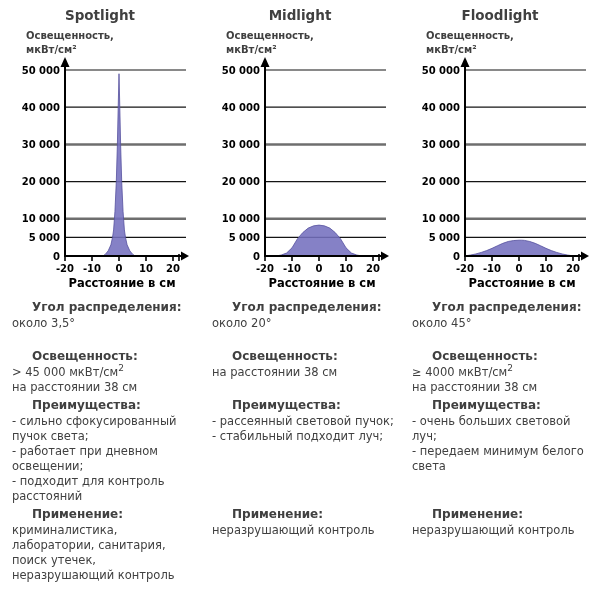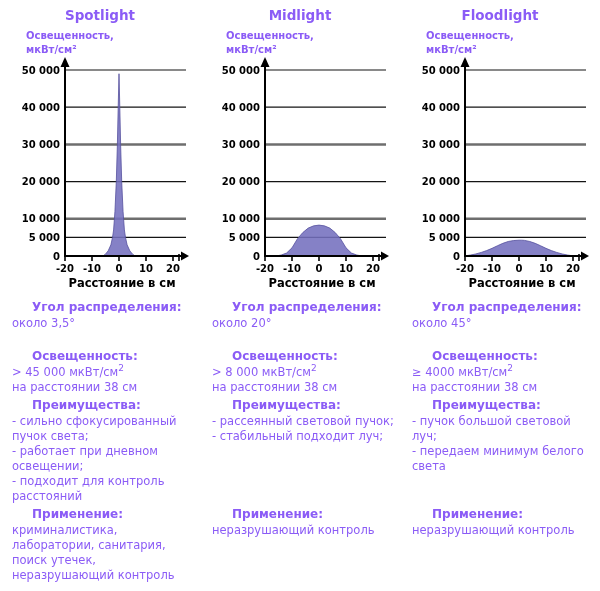--- a/index.html
+++ b/index.html
@@ -1,17 +1,17 @@
 <!DOCTYPE html>
 <html><head>
 <meta charset="utf-8">
 <style>
   html,body{margin:0;padding:0;background:#fff;}
   .page{position:relative;width:600px;height:591px;background:#ffffff;
-        font-family:"DejaVu Sans",sans-serif;color:#8b5cf6;display:flex;overflow:hidden;}
+        font-family:"DejaVu Sans",sans-serif;color:#404040;display:flex;overflow:hidden;}
   .col{position:relative;width:200px;height:591px;flex:0 0 200px;}
   .chart-title{position:absolute;top:7px;left:0;width:200px;text-align:center;
                font-weight:bold;font-size:13.5px;}
   .y-label{position:absolute;top:29px;left:26px;font-weight:bold;font-size:10px;line-height:14px;}
   svg.chart{position:absolute;top:54px;left:0;}
   svg text{font-family:"DejaVu Sans",sans-serif;font-weight:bold;fill:#000;}
   .blk{position:absolute;left:12px;right:3px;font-size:11.5px;line-height:15px;}
   .blk .h{font-weight:bold;margin-bottom:1px;font-size:12px;margin-left:20px;}
   .b-angle{top:300px;}
   .b-illum{top:349px;}
@@ -123,21 +123,20 @@
         <line x1="173" y1="202" x2="173" y2="207" stroke="#000" stroke-width="1.6"></line>
         <text x="173" y="218" text-anchor="middle" font-size="10px">20</text>
         <text x="122" y="233" text-anchor="middle" font-size="11.5px">Расстояние в см</text>
       </svg>
     <div class="blk b-angle">
       <div class="h">Угол распределения:</div>
       <div class="v">около 20°</div>
     </div>
     <div class="blk b-illum">
       <div class="h">Освещенность:</div>
-      <div class="v"><span>&gt; 8 000 мкВт/см</span><sup>2</sup></div>
       <div class="v">на расстоянии 38 см</div>
     </div>
     <div class="blk b-adv">
       <div class="h">Преимущества:</div>
       <div class="v">
           <div>- рассеянный световой пучок;</div>
           <div>- стабильный подходит луч;</div>
         </div>
     </div>
     <div class="blk b-app">
@@ -189,21 +188,21 @@
       <div class="v">около 45°</div>
     </div>
     <div class="blk b-illum">
       <div class="h">Освещенность:</div>
       <div class="v"><span>≥ 4000 мкВт/см</span><sup>2</sup></div>
       <div class="v">на расстоянии 38 см</div>
     </div>
     <div class="blk b-adv">
       <div class="h">Преимущества:</div>
       <div class="v">
-          <div>- пучок большой световой луч;</div>
+          <div>- очень больших световой луч;</div>
           <div>- передаем минимум белого света</div>
         </div>
     </div>
     <div class="blk b-app">
       <div class="h">Применение:</div>
       <div class="v">неразрушающий контроль</div>
     </div>
   </div>
 
 </div>

